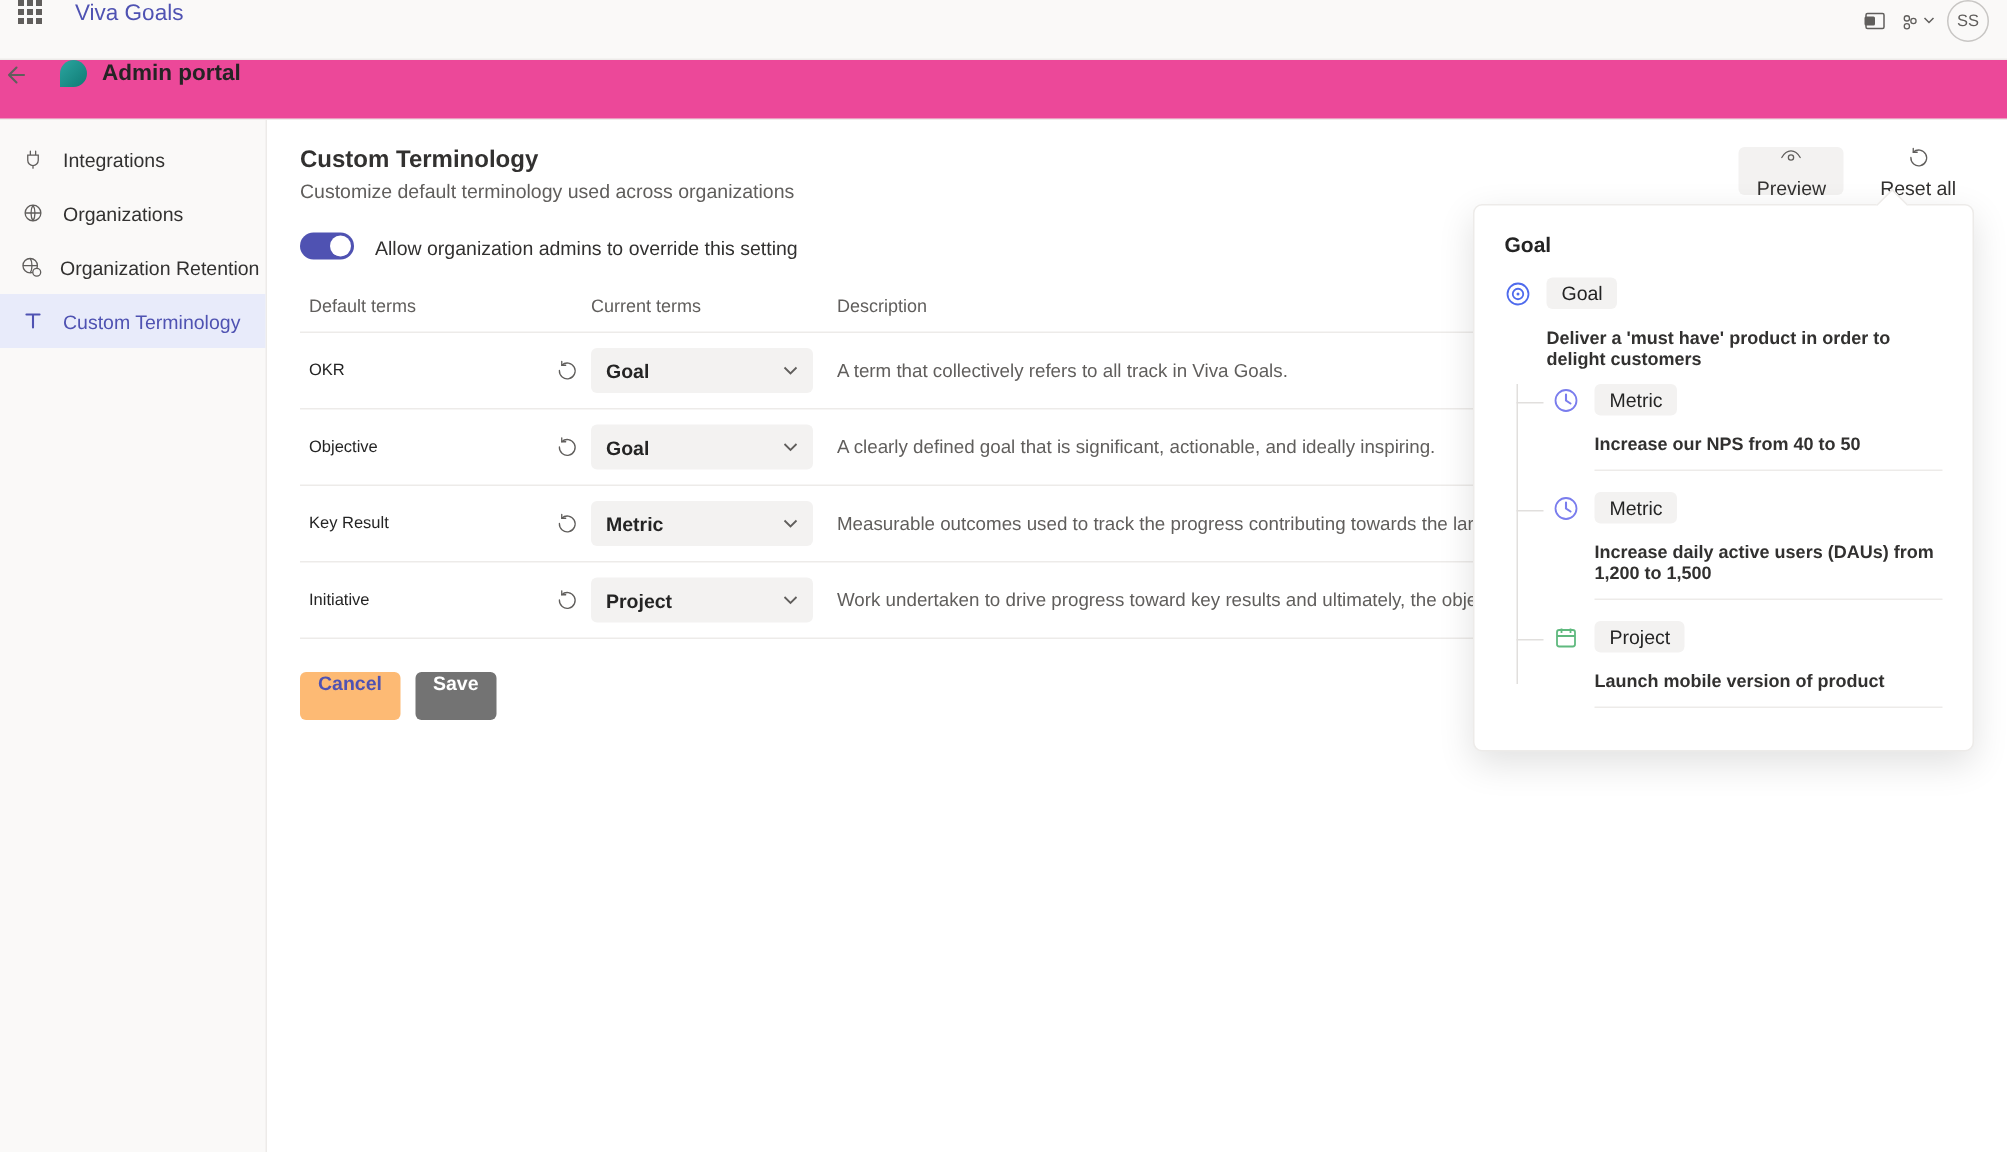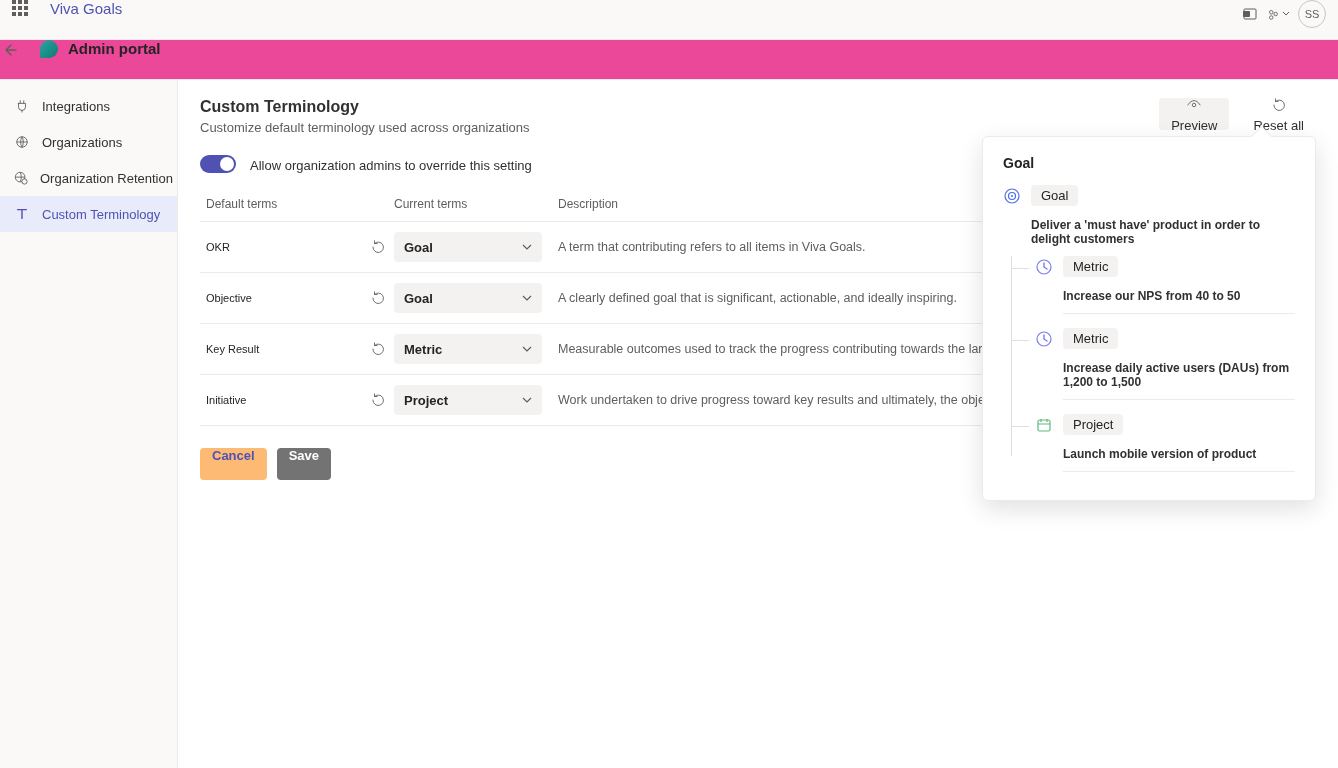--- a/index.html
+++ b/index.html
@@ -216,21 +216,21 @@
             </svg>
           </div>
         <div class="select">
             <span>Goal</span>
             <span class="chev">
               <svg width="10" height="10" viewBox="0 0 10 10">
                 <path d="M1 3l4 4 4-4" fill="none" stroke="#605e5c" stroke-width="1.2"></path>
               </svg>
             </span>
           </div>
-        <div class="desc">A term that contributing refers to all items in Viva Goals.</div>
+        <div class="desc">A term that collectively refers to all track in Viva Goals.</div>
       </div>
 
       <div class="tbl-row">
         <div class="def">Objective</div>
         <div class="reset-icn">
             <svg width="14" height="14" viewBox="0 0 16 16">
               <path d="M4 4a6 6 0 1 1-1.8 4" fill="none" stroke="#605e5c" stroke-linecap="round"></path>
               <path d="M4 1v3h3" fill="none" stroke="#605e5c" stroke-linecap="round" stroke-linejoin="round"></path>
             </svg>
           </div>

